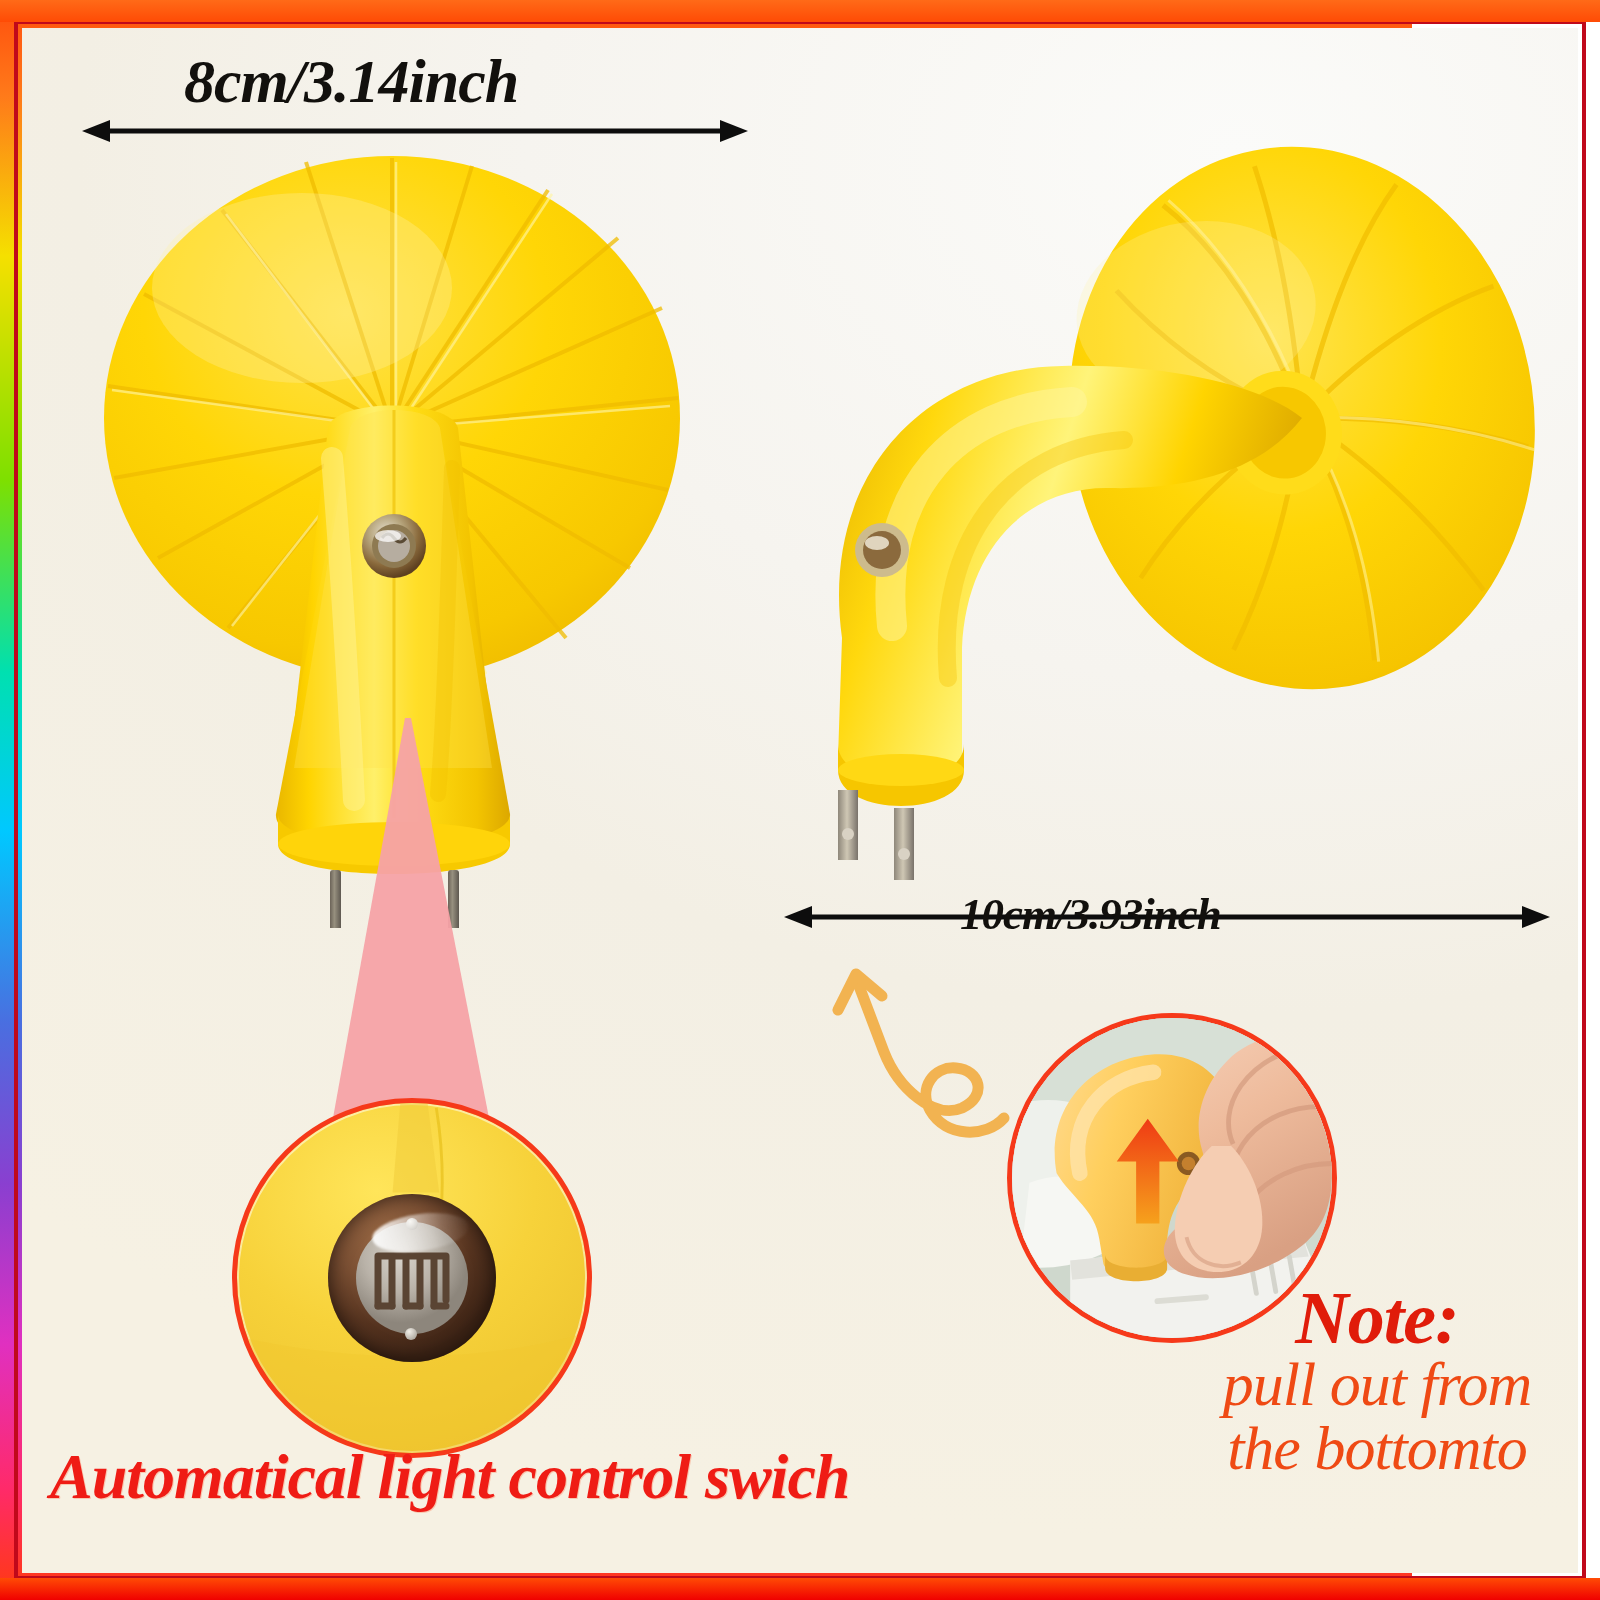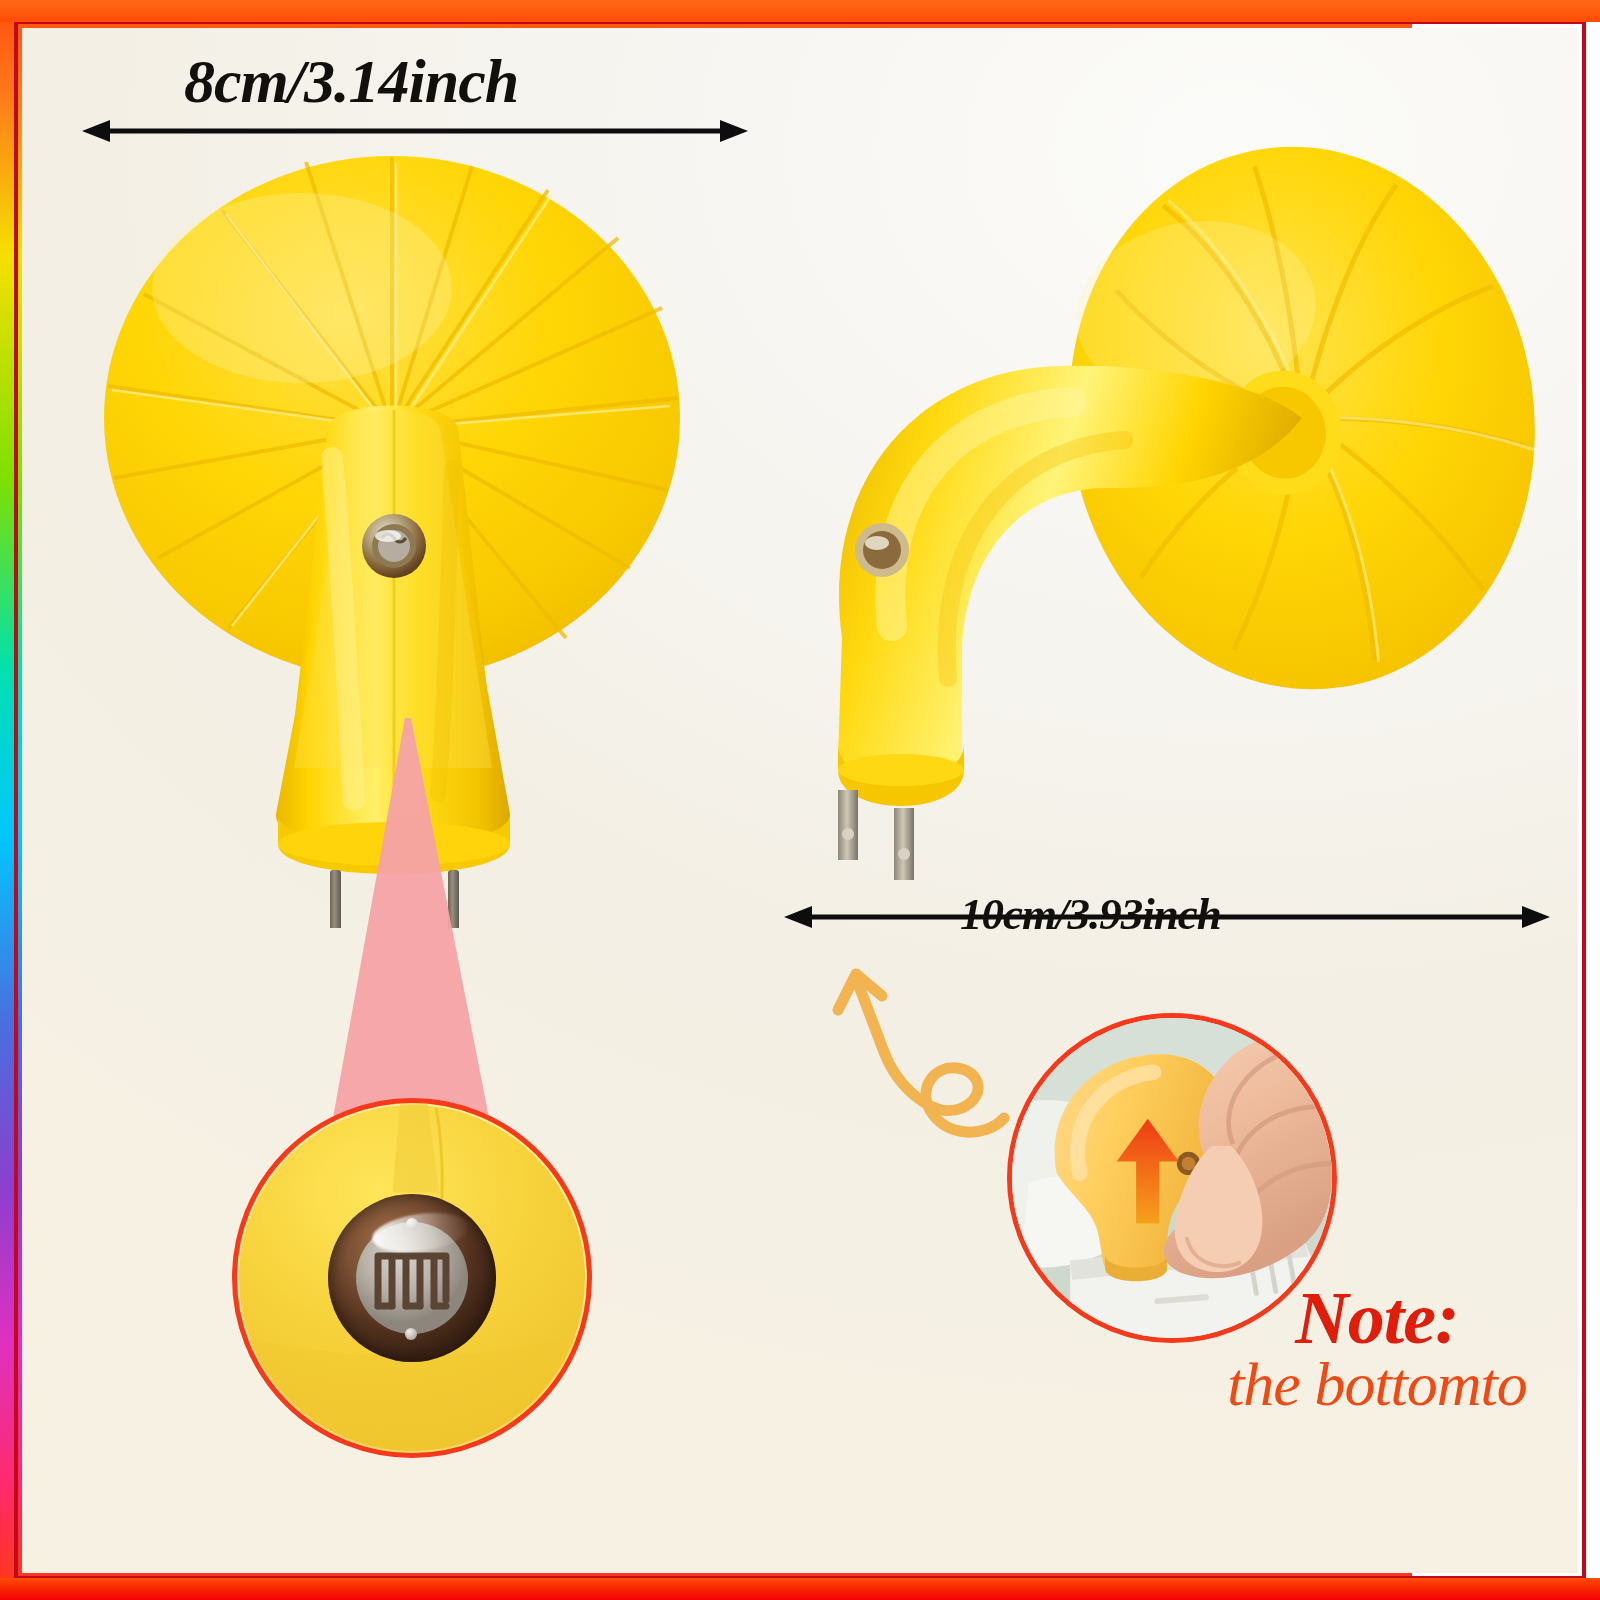--- a/index.html
+++ b/index.html
@@ -435,20 +435,22 @@
         <path d="M26 13 H744" stroke="#0d0d0d" stroke-width="5"></path>
         <path d="M2 13 L30 2 L30 24 Z" fill="#0d0d0d"></path>
         <path d="M768 13 L740 2 L740 24 Z" fill="#0d0d0d"></path>
       </svg>
     </div>
 
     <div class="abs dim-label" id="dim-top-label">8cm/3.14inch</div>
 
     <div class="abs dim-label" id="dim-right-label">10cm/3.93inch</div>
 
+    <div class="abs" id="caption-left">Automatical light control swich</div>
 
     <div class="abs" id="note-block">
       <div id="note-title">Note:</div>
+      <div class="note-line">pull out from</div>
       <div class="note-line">the bottomto</div>
     </div>
 
   </div>
 </div>
 
 </body></html>

